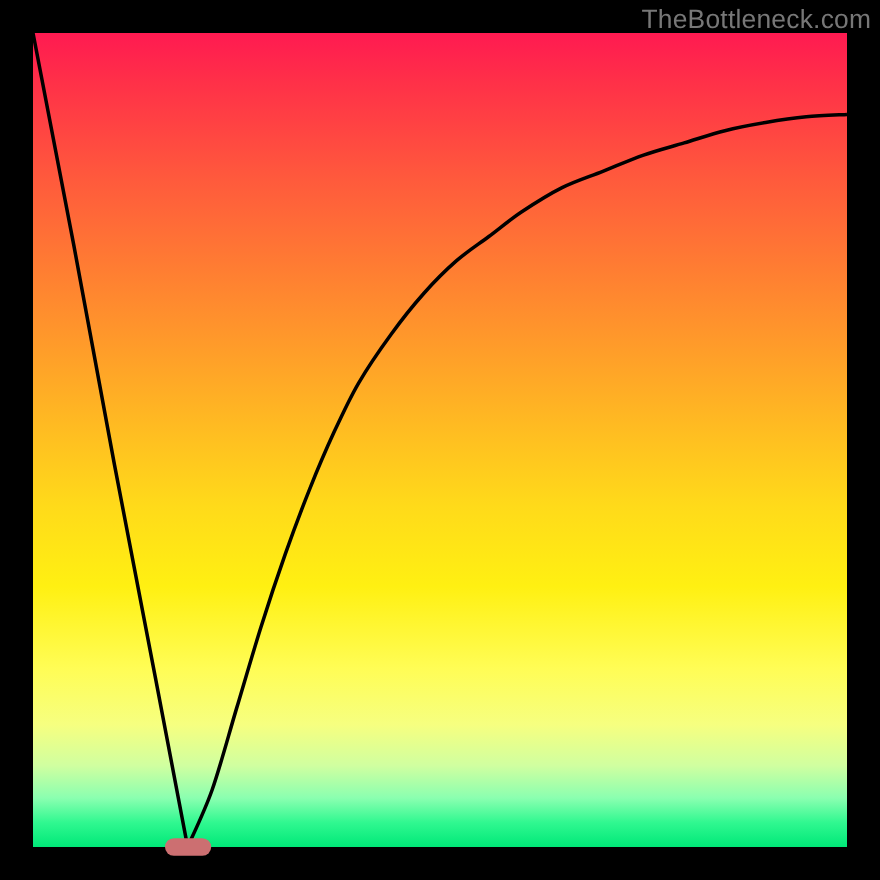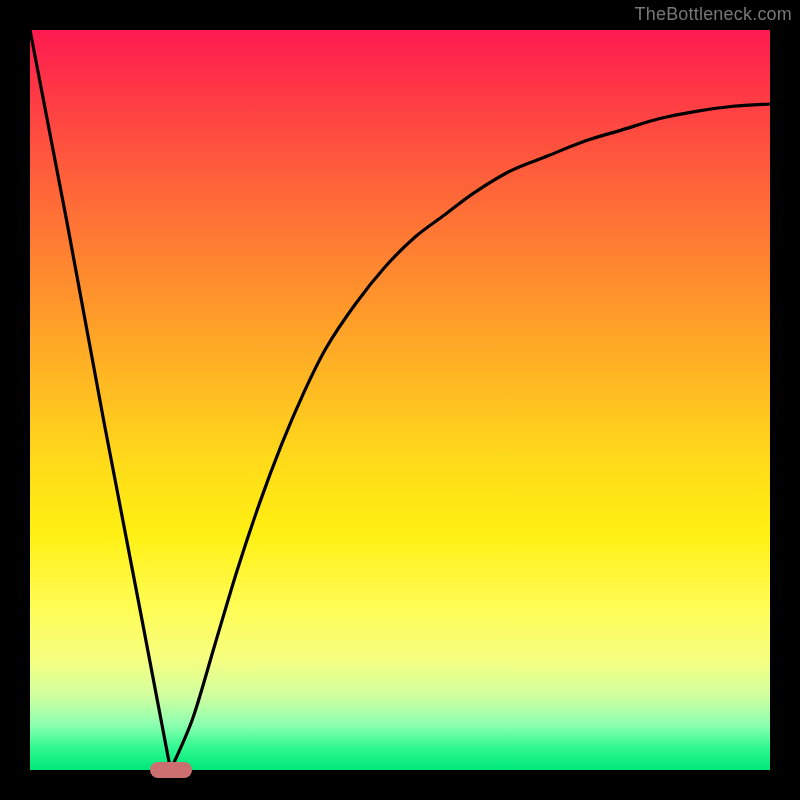--- a/index.html
+++ b/index.html
@@ -36,21 +36,21 @@
       #8affb0 94%,
       #30f890 97%,
       #00e878 100%
     );
   }
   .watermark {
     position: absolute;
     top: 4px;
     right: 8px;
     font-family: Arial, Helvetica, sans-serif;
-    font-size: 18px;
+    font-size: 24px;
     font-weight: 500;
     color: #777;
     letter-spacing: 0.2px;
     user-select: none;
   }
   svg.curve {
     position: absolute;
     left: 0;
     top: 0;
     width: 740px;

